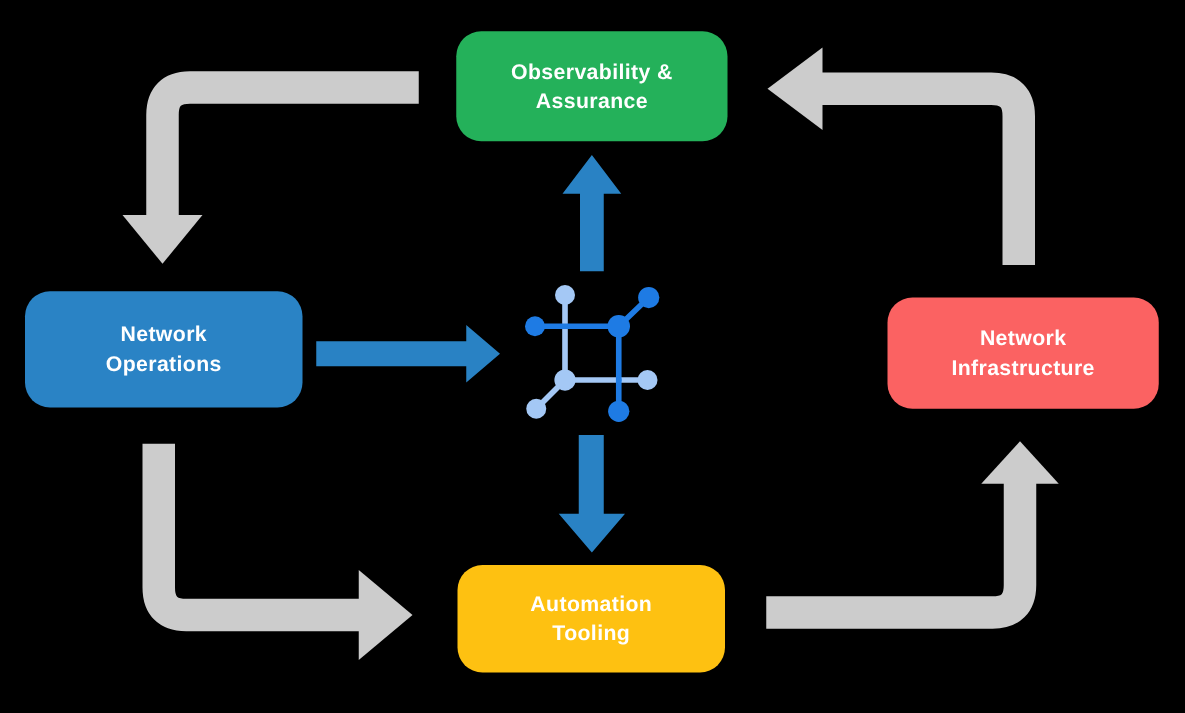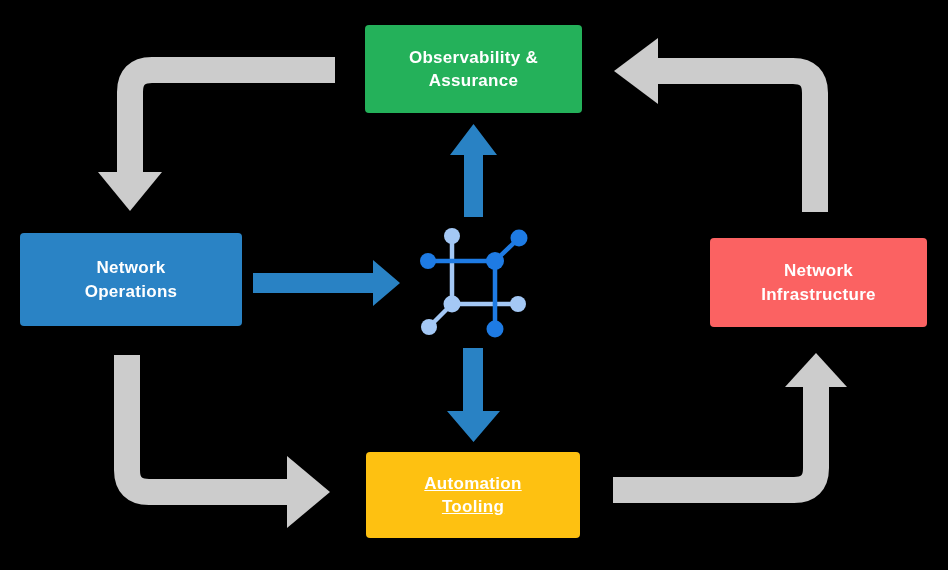--- a/index.html
+++ b/index.html
@@ -21,21 +21,21 @@
     top: 0;
     width: 948px;
     height: 570px;
   }
   .node-box {
     position: absolute;
     display: flex;
     align-items: center;
     justify-content: center;
     text-align: center;
-    border-radius: 4px;
+    border-radius: 20px;
     color: #ffffff;
     font-size: 17px;
     font-weight: 700;
     letter-spacing: 0.3px;
     line-height: 1.38;
     white-space: pre-line;
   }
   .node-observability { left: 365px; top: 25px;  width: 217px; height: 88px; }
   .node-operations    { left: 20px;  top: 233px; width: 222px; height: 93px; }
   .node-infrastructure{ left: 710px; top: 238px; width: 217px; height: 89px; }
@@ -114,16 +114,16 @@
 
   <div class="node-box node-observability" style="background-color: rgb(36, 177, 90);">Observability &amp;
 Assurance</div>
 
   <div class="node-box node-operations" style="background-color: rgb(42, 131, 197);">Network
 Operations</div>
 
   <div class="node-box node-infrastructure" style="background-color: rgb(251, 98, 98);">Network
 Infrastructure</div>
 
-  <div class="node-box node-automation" style="background-color: rgb(254, 193, 17); text-decoration: underline;">Automation
+  <div class="node-box node-automation" style="background-color: rgb(254, 193, 17);">Automation
 Tooling</div>
 
 </div>
 
 </body></html>

